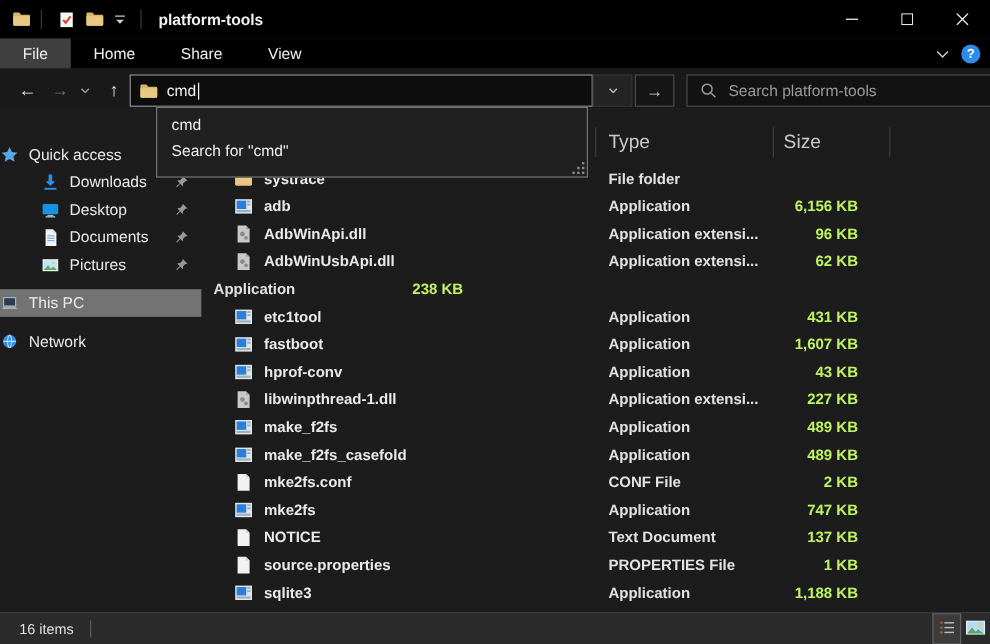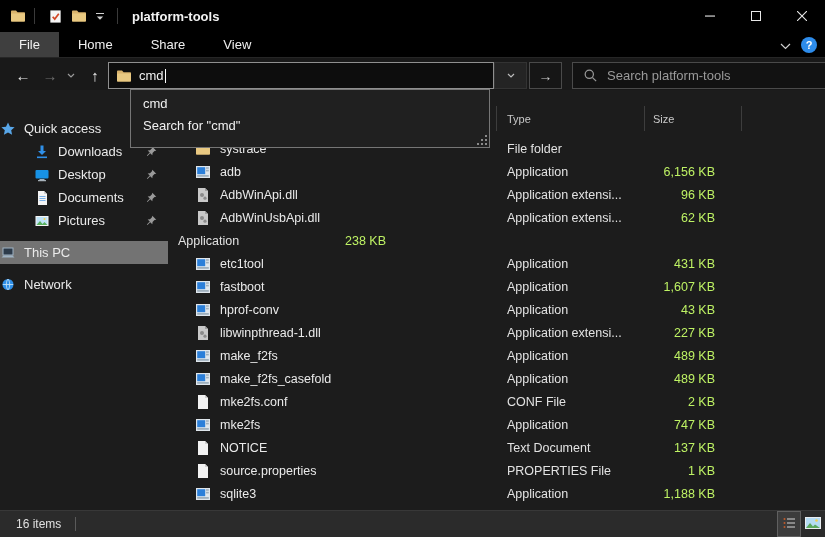--- a/index.html
+++ b/index.html
@@ -43,26 +43,26 @@
   .side-row .ic { display:inline-flex; width:16px; height:16px; }
   .side-row .lbl { margin-left:8px; white-space:nowrap; }
   .side-row.lvl0 { }
   .side-row.lvl1 { padding-left:34px; }
   .side-row.selected { background:#737373; }
   .side-row .pin { margin-left:auto; margin-right:10px; display:inline-flex; width:14px; height:14px; }
   .side-gap { height:9px; }
 
   
   .filearea { position:absolute; left:168px; top:90px; right:0; bottom:27px; background:#1c1c1c; }
-  .header-row { position:absolute; top:16px; left:0; right:0; height:25px; display:flex; font-size:11px; color:#c9c9c9; }
+  .header-row { position:absolute; top:16px; left:0; right:0; height:25px; display:flex; font-size:16px; color:#c9c9c9; }
   .hcell { display:flex; align-items:center; border-right:1px solid #3d3d3d; height:25px; }
   .h-name { width:329px; }
   .h-type { width:148px; padding-left:10px; }
   .h-size { width:97px; padding-left:8px; }
-  .rows { position:absolute; top:47px; left:0; right:0; }
+  .rows { position:absolute; top:47px; left:0; right:0;font-weight:bold; }
   .frow { display:flex; height:23px; align-items:center; font-size:12.5px; }
   .c-name { width:329px; display:flex; align-items:center; gap:9px; padding-left:27px; color:#eaeaea; white-space:nowrap; }
   .c-name .ic { display:inline-flex; width:16px; height:16px; flex:none; }
   .c-type { width:148px; padding-left:10px; color:#e2e2e2; white-space:nowrap; }
   .c-size { width:97px; padding-right:27px; text-align:right; color:#bef264; white-space:nowrap; }
 
   
   .statusbar { position:absolute; left:0; right:0; bottom:0; height:27px; background:#2b2b2b; border-top:1px solid #383838; display:flex; align-items:center; font-size:12px; color:#e0e0e0; }
   .status-count { margin-left:16px; }
   .status-sep { width:1px; height:14px; background:#5a5a5a; margin-left:14px; }

